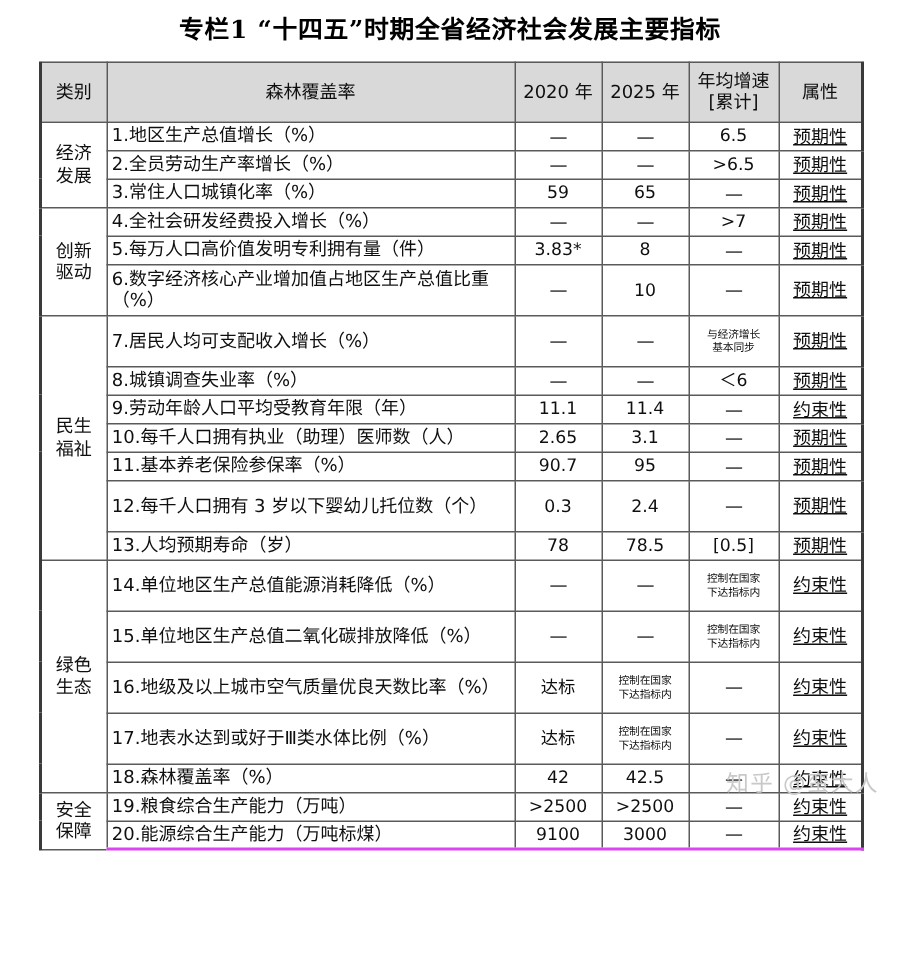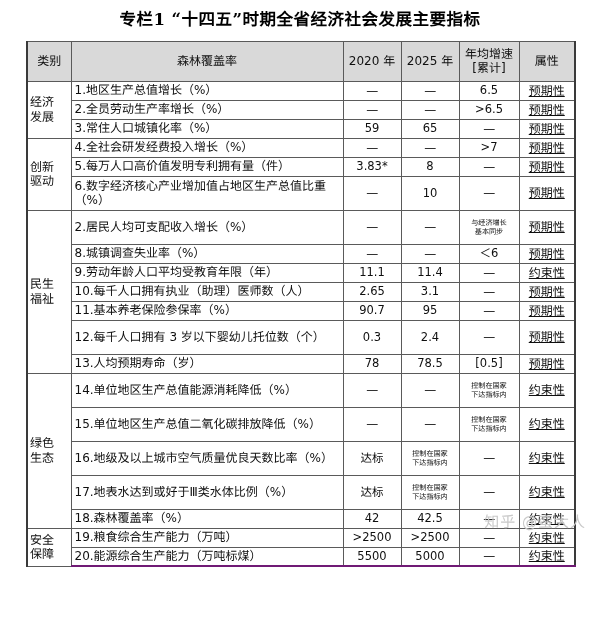--- a/index.html
+++ b/index.html
@@ -76,20 +76,21 @@
     border-top: 2px solid #3a3a3a;
     border-bottom: 1.6px solid #3a3a3a;
   }
   thead th.h-first { border-left: 2px solid #3a3a3a; }
   thead th.h-last  { border-right: 2px solid #3a3a3a; }
   th .hdr-l1 { display: block; }
   th .hdr-l2 { display: block; }
 
   
   tbody td.cat {
+    text-align: center;
     font-size: 12px;
     line-height: 1.22;
     border-left: 2px solid #3a3a3a;
     white-space: pre-line;
     margin-left: 28px;
   }
   tbody td.name {
     text-align: left;
     padding-left: 3px;
     font-size: 12px;
@@ -113,21 +114,21 @@
     letter-spacing: -0.1px;
   }
   tbody tr.row { height: 19px; }
   tbody tr.row-tall { height: 34px; }
 
   
   tbody tr.group-start > td {
     border-top: 1.8px solid #3a3a3a;
   }
   tbody tr.last-row > td {
-    border-bottom: 2px solid #701a75;
+    border-bottom: 2px solid #d946ef;
   }
 
   .dash { font-size: 12px; letter-spacing: -0.5px; }
 
   
   .footnote {
     margin: 5px auto 0 auto;
     width: 556px;
     font-size: 11.5px;
     line-height: 1.5;
@@ -224,21 +225,21 @@
           <tr class="row row-tall">
             <td class="name">6.数字经济核心产业增加值占地区生产总值比重（%）</td>
             <td class="num"><span class="dash">—</span></td>
             <td class="num">10</td>
             <td class="num"><span class="dash">—</span></td>
             <td class="attr">预期性</td>
           </tr>
           <tr class="row row-tall group-start">
             <td class="cat" rowspan="7">民生
 福祉</td>
-            <td class="name">2.居民人均可支配收入增长（%）</td>
+            <td class="name">7.居民人均可支配收入增长（%）</td>
             <td class="num"><span class="dash">—</span></td>
             <td class="num"><span class="dash">—</span></td>
             <td class="num small">与经济增长
 基本同步</td>
             <td class="attr">预期性</td>
           </tr>
           <tr class="row">
             <td class="name">8.城镇调查失业率（%）</td>
             <td class="num"><span class="dash">—</span></td>
             <td class="num"><span class="dash">—</span></td>
@@ -325,22 +326,22 @@
             <td class="cat" rowspan="2">安全
 保障</td>
             <td class="name">19.粮食综合生产能力（万吨）</td>
             <td class="num">&gt;2500</td>
             <td class="num">&gt;2500</td>
             <td class="num"><span class="dash">—</span></td>
             <td class="attr">约束性</td>
           </tr>
           <tr class="row last-row">
             <td class="name">20.能源综合生产能力（万吨标煤）</td>
-            <td class="num">5500</td>
-            <td class="num">5000</td>
+            <td class="num">9100</td>
+            <td class="num">3000</td>
             <td class="num"><span class="dash">—</span></td>
             <td class="attr">约束性</td>
           </tr>
         </tbody>
     </table>
   </div>
 
 
   <div class="watermark">知乎 @蛮大人</div>
 

